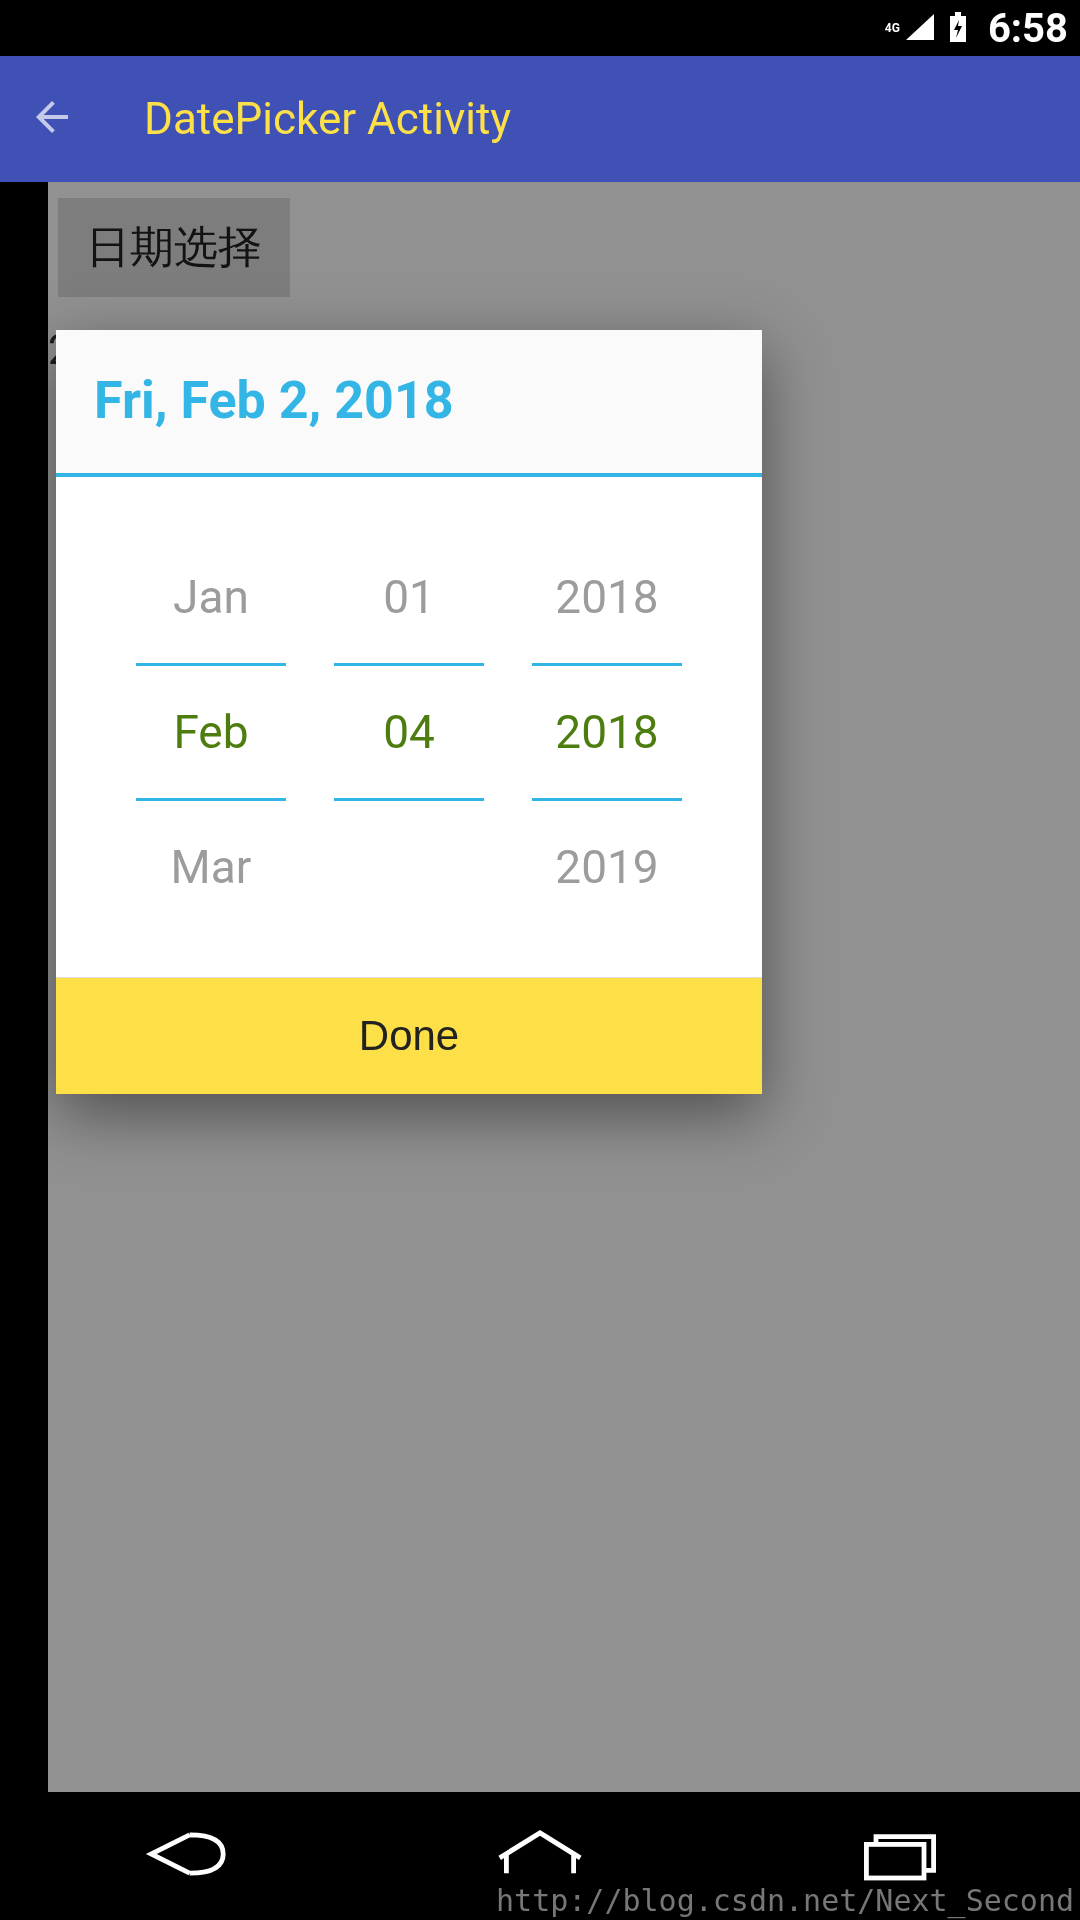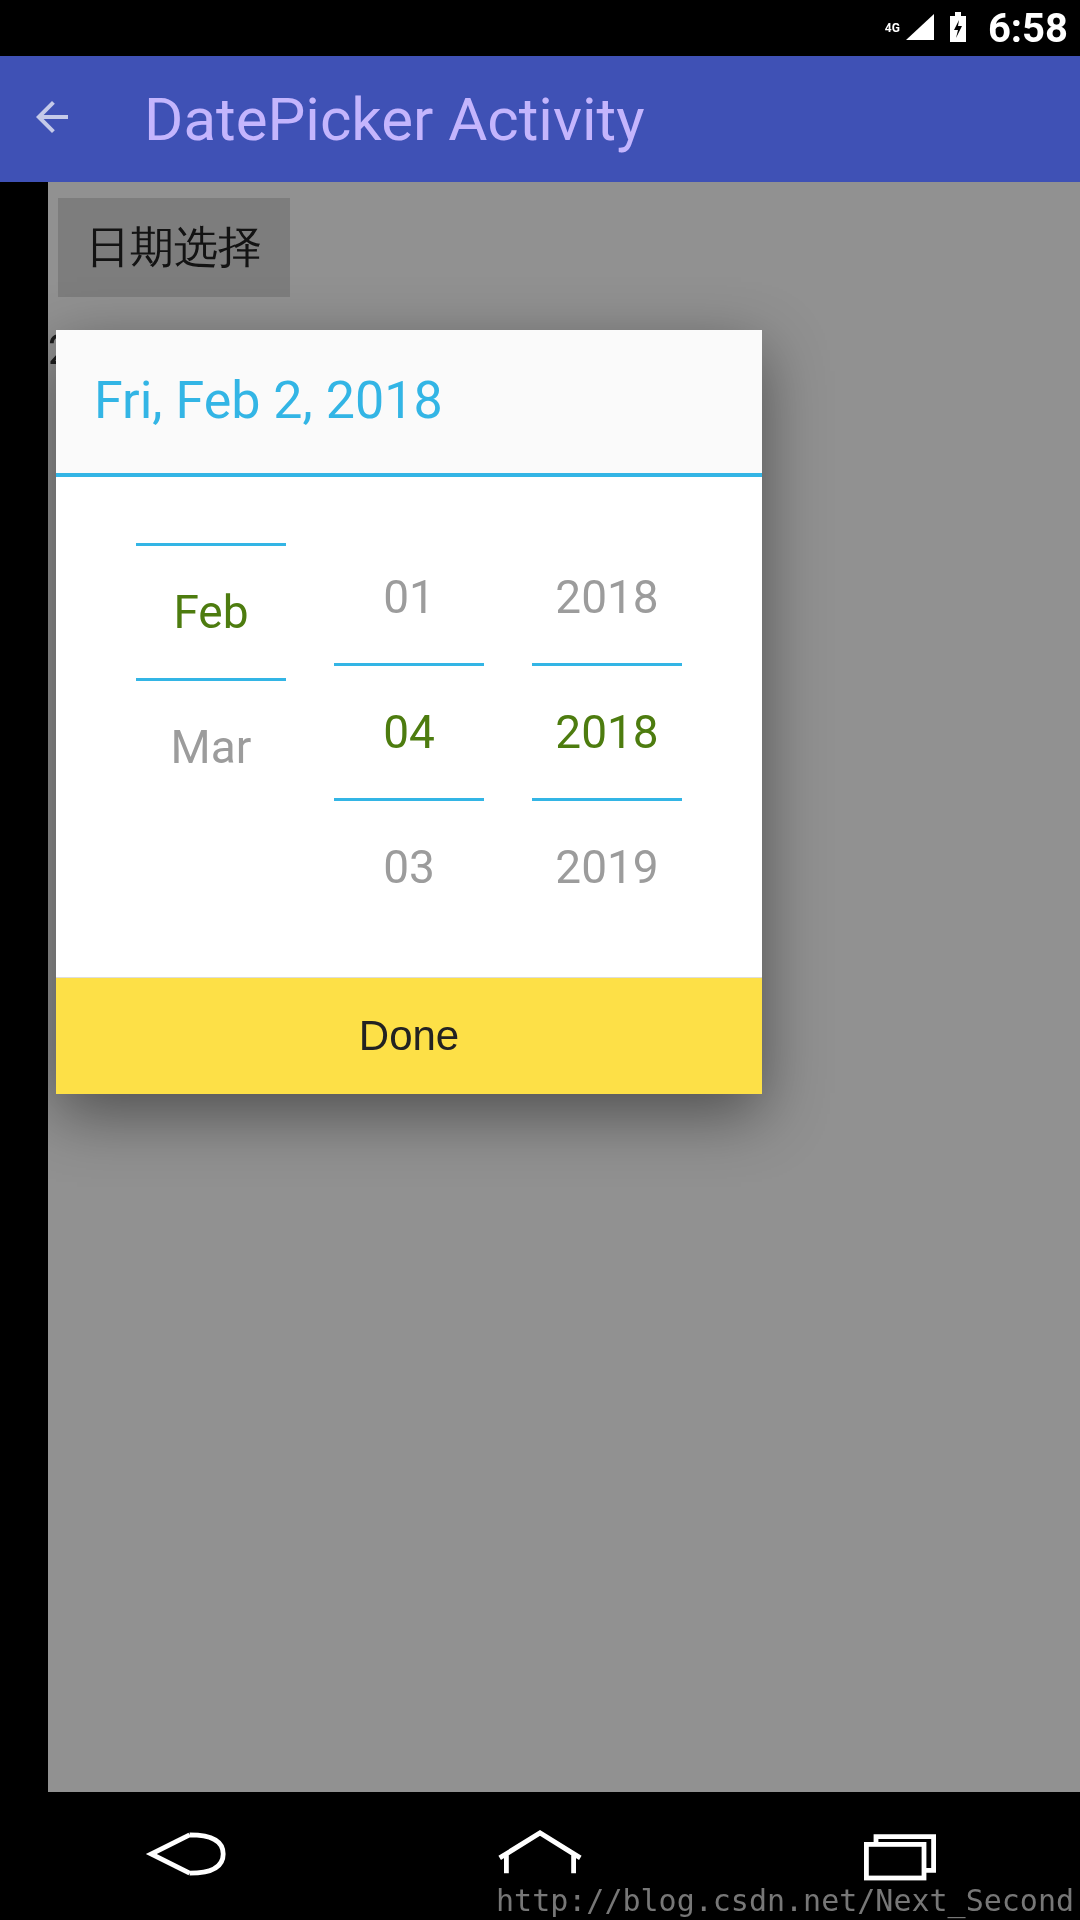--- a/index.html
+++ b/index.html
@@ -26,21 +26,21 @@
     .status-time { font-size: 40px; font-weight: 700; margin-left: 8px; }
     .app-bar {
       height: 126px;
       background: #3f51b5;
       display: flex;
       align-items: center;
       padding: 0 28px;
     }
     .back-arrow { color: #c5cae9; }
     .back-arrow svg { width: 48px; height: 48px; }
-    .app-title { color: #c4b5fd; font-size: 60px; margin-left: 68px; font-weight: 400; }
+    .app-title { color: #fde047; font-size: 44px; margin-left: 68px; font-weight: 400; }
     .content {
       background: #fafafa;
       height: calc(100% - 56px - 126px - 128px);
       position: relative;
       padding: 16px;
       margin-left: 48px;
     }
     .date-btn {
       background: #d7d7d7;
       border: none;
@@ -66,21 +66,21 @@
       left: 56px;
       width: 706px;
       background: #fafafa;
       box-shadow: 0 20px 60px rgba(0,0,0,0.45);
       z-index: 10;
     }
     .dialog-header {
       padding: 40px 38px 42px;
       border-bottom: 4px solid #33b5e5;
     }
-    .dialog-title { color: #33b5e5; font-size: 52px; font-weight: 400; }
+    .dialog-title { color: #33b5e5; font-size: 52px; font-weight: 700; }
     .picker-body {
       background: #fff;
       padding: 60px 40px 50px;
       display: flex;
       justify-content: center;
       gap: 38px;
     }
     .picker-col {
       display: flex;
       flex-direction: column;
@@ -165,31 +165,31 @@
 </div>
 
 <div class="dim-overlay"></div>
 
 <div class="dialog">
   <div class="dialog-header">
     <div class="dialog-title">Fri, Feb 2, 2018</div>
   </div>
   <div class="picker-body">
     <div class="picker-col">
+      <div class="picker-val faded">Jan</div>
       <div class="picker-line"></div>
       <div class="picker-val current">Feb</div>
       <div class="picker-line"></div>
       <div class="picker-val faded">Mar</div>
     </div>
     <div class="picker-col">
       <div class="picker-val faded">01</div>
       <div class="picker-line"></div>
       <div class="picker-val current">04</div>
       <div class="picker-line"></div>
-      <div class="picker-val faded">03</div>
     </div>
     <div class="picker-col">
       <div class="picker-val faded">2018</div>
       <div class="picker-line"></div>
       <div class="picker-val current">2018</div>
       <div class="picker-line"></div>
       <div class="picker-val faded">2019</div>
     </div>
   </div>
   <div class="dialog-footer">

